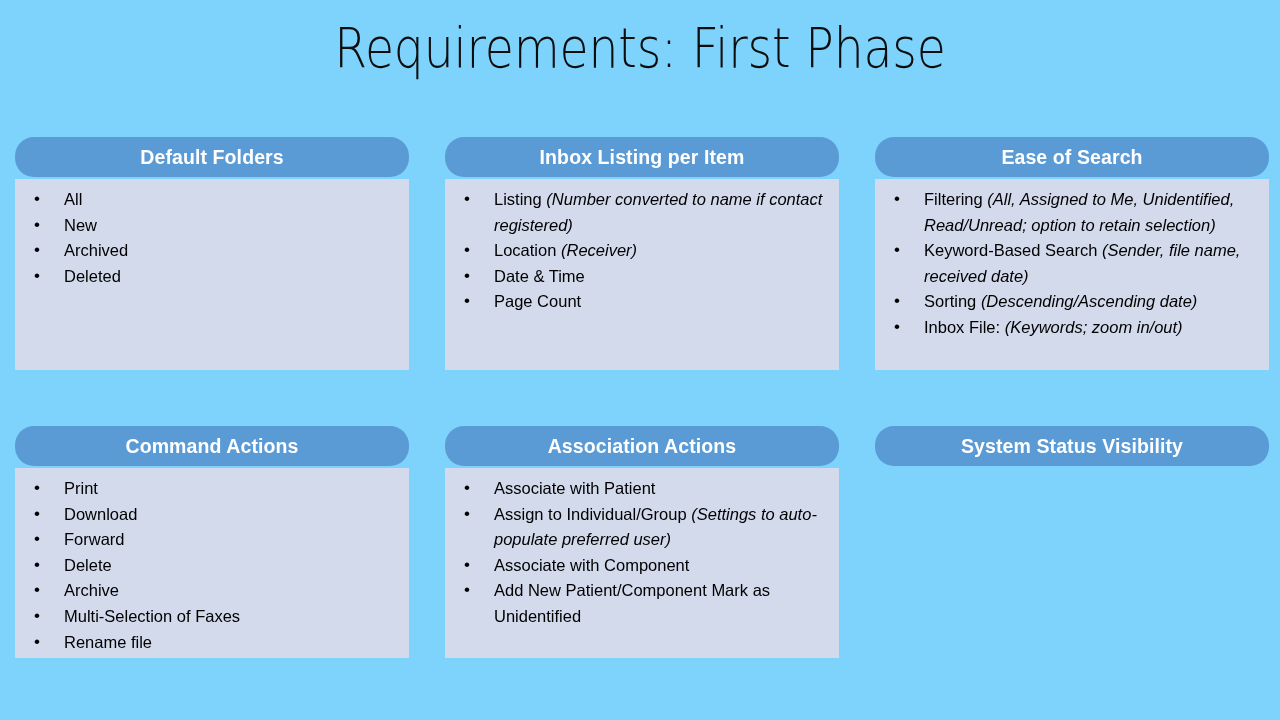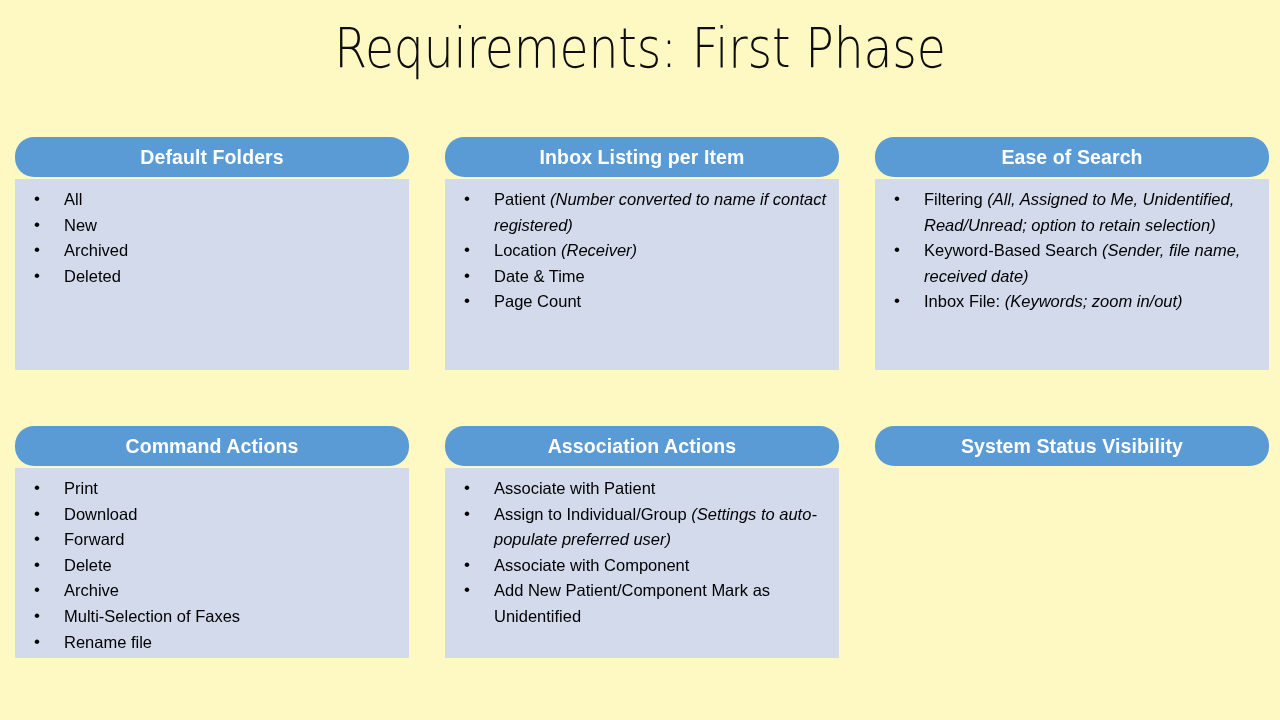--- a/index.html
+++ b/index.html
@@ -12,21 +12,21 @@
     height: 720px;
     overflow: hidden;
     font-family: "Liberation Sans", sans-serif;
     color: #000000;
   }
 
   .slide {
     position: relative;
     width: 1280px;
     height: 720px;
-    background: #fef9c3;
+    background: #7dd3fc;
   }
 
   .slide-title {
     position: absolute;
     left: 0;
     top: 8px;
     width: 1280px;
     text-align: center;
     font-family: "DejaVu Sans", sans-serif;
     font-weight: 300;
@@ -127,33 +127,34 @@
             <li class="bullet-item"><span class="b">New</span></li>
             <li class="bullet-item"><span class="b">Archived</span></li>
             <li class="bullet-item"><span class="b">Deleted</span></li>
           </ul>
         </div>
       </div>
       <div class="card col1 row0">
         <div class="card-header">Inbox Listing per Item</div>
         <div class="card-body">
           <ul class="bullet-list">
-            <li class="bullet-item"><span class="b">Patient</span> <span class="i">(Number converted to name if contact registered)</span></li>
+            <li class="bullet-item"><span class="b">Listing</span> <span class="i">(Number converted to name if contact registered)</span></li>
             <li class="bullet-item"><span class="b">Location</span> <span class="i">(Receiver)</span></li>
             <li class="bullet-item"><span class="b">Date &amp; Time</span></li>
             <li class="bullet-item"><span class="b">Page Count</span></li>
           </ul>
         </div>
       </div>
       <div class="card col2 row0">
         <div class="card-header">Ease of Search</div>
         <div class="card-body">
           <ul class="bullet-list">
             <li class="bullet-item"><span class="b">Filtering</span> <span class="i">(All, Assigned to Me, Unidentified, Read/Unread; option to retain selection)</span></li>
             <li class="bullet-item"><span class="b">Keyword-Based Search</span> <span class="i">(Sender, file name, received date)</span></li>
+            <li class="bullet-item"><span class="b">Sorting</span> <span class="i">(Descending/Ascending date)</span></li>
             <li class="bullet-item"><span class="b">Inbox File:</span> <span class="i">(Keywords; zoom in/out)</span></li>
           </ul>
         </div>
       </div>
       <div class="card col0 row1">
         <div class="card-header">Command Actions</div>
         <div class="card-body">
           <ul class="bullet-list">
             <li class="bullet-item"><span class="b">Print</span></li>
             <li class="bullet-item"><span class="b">Download</span></li>

